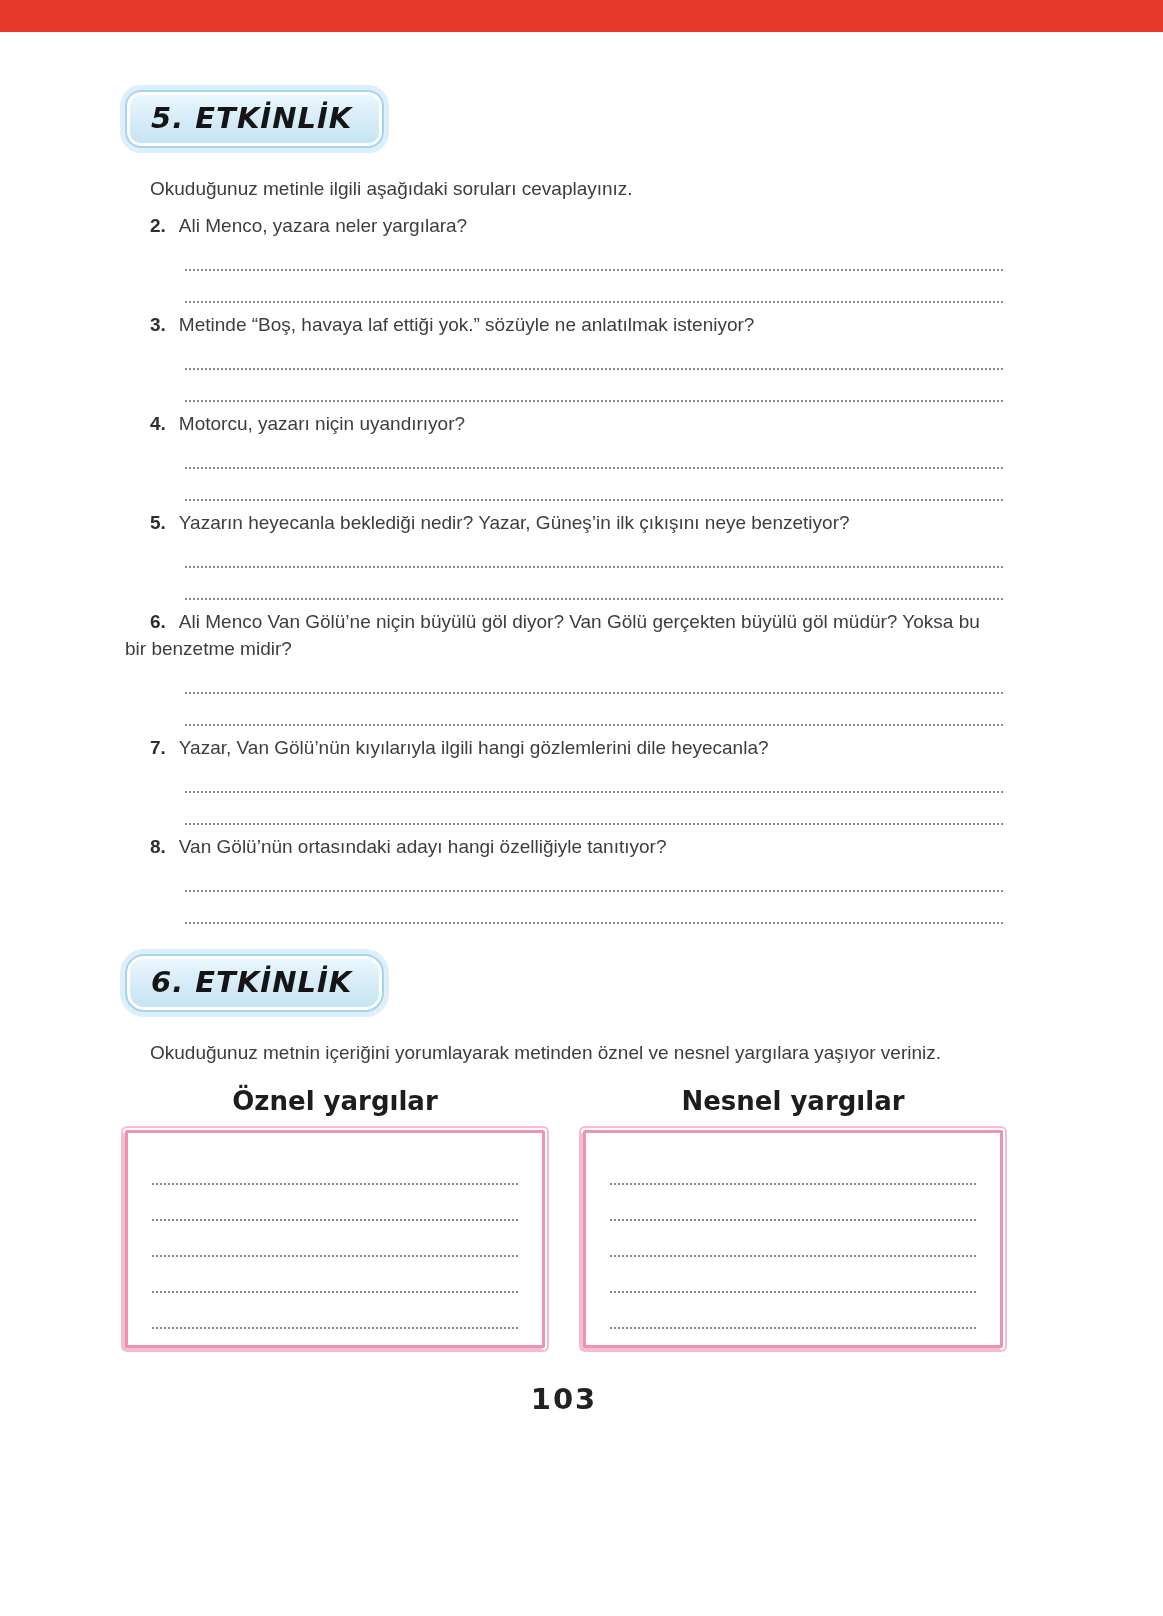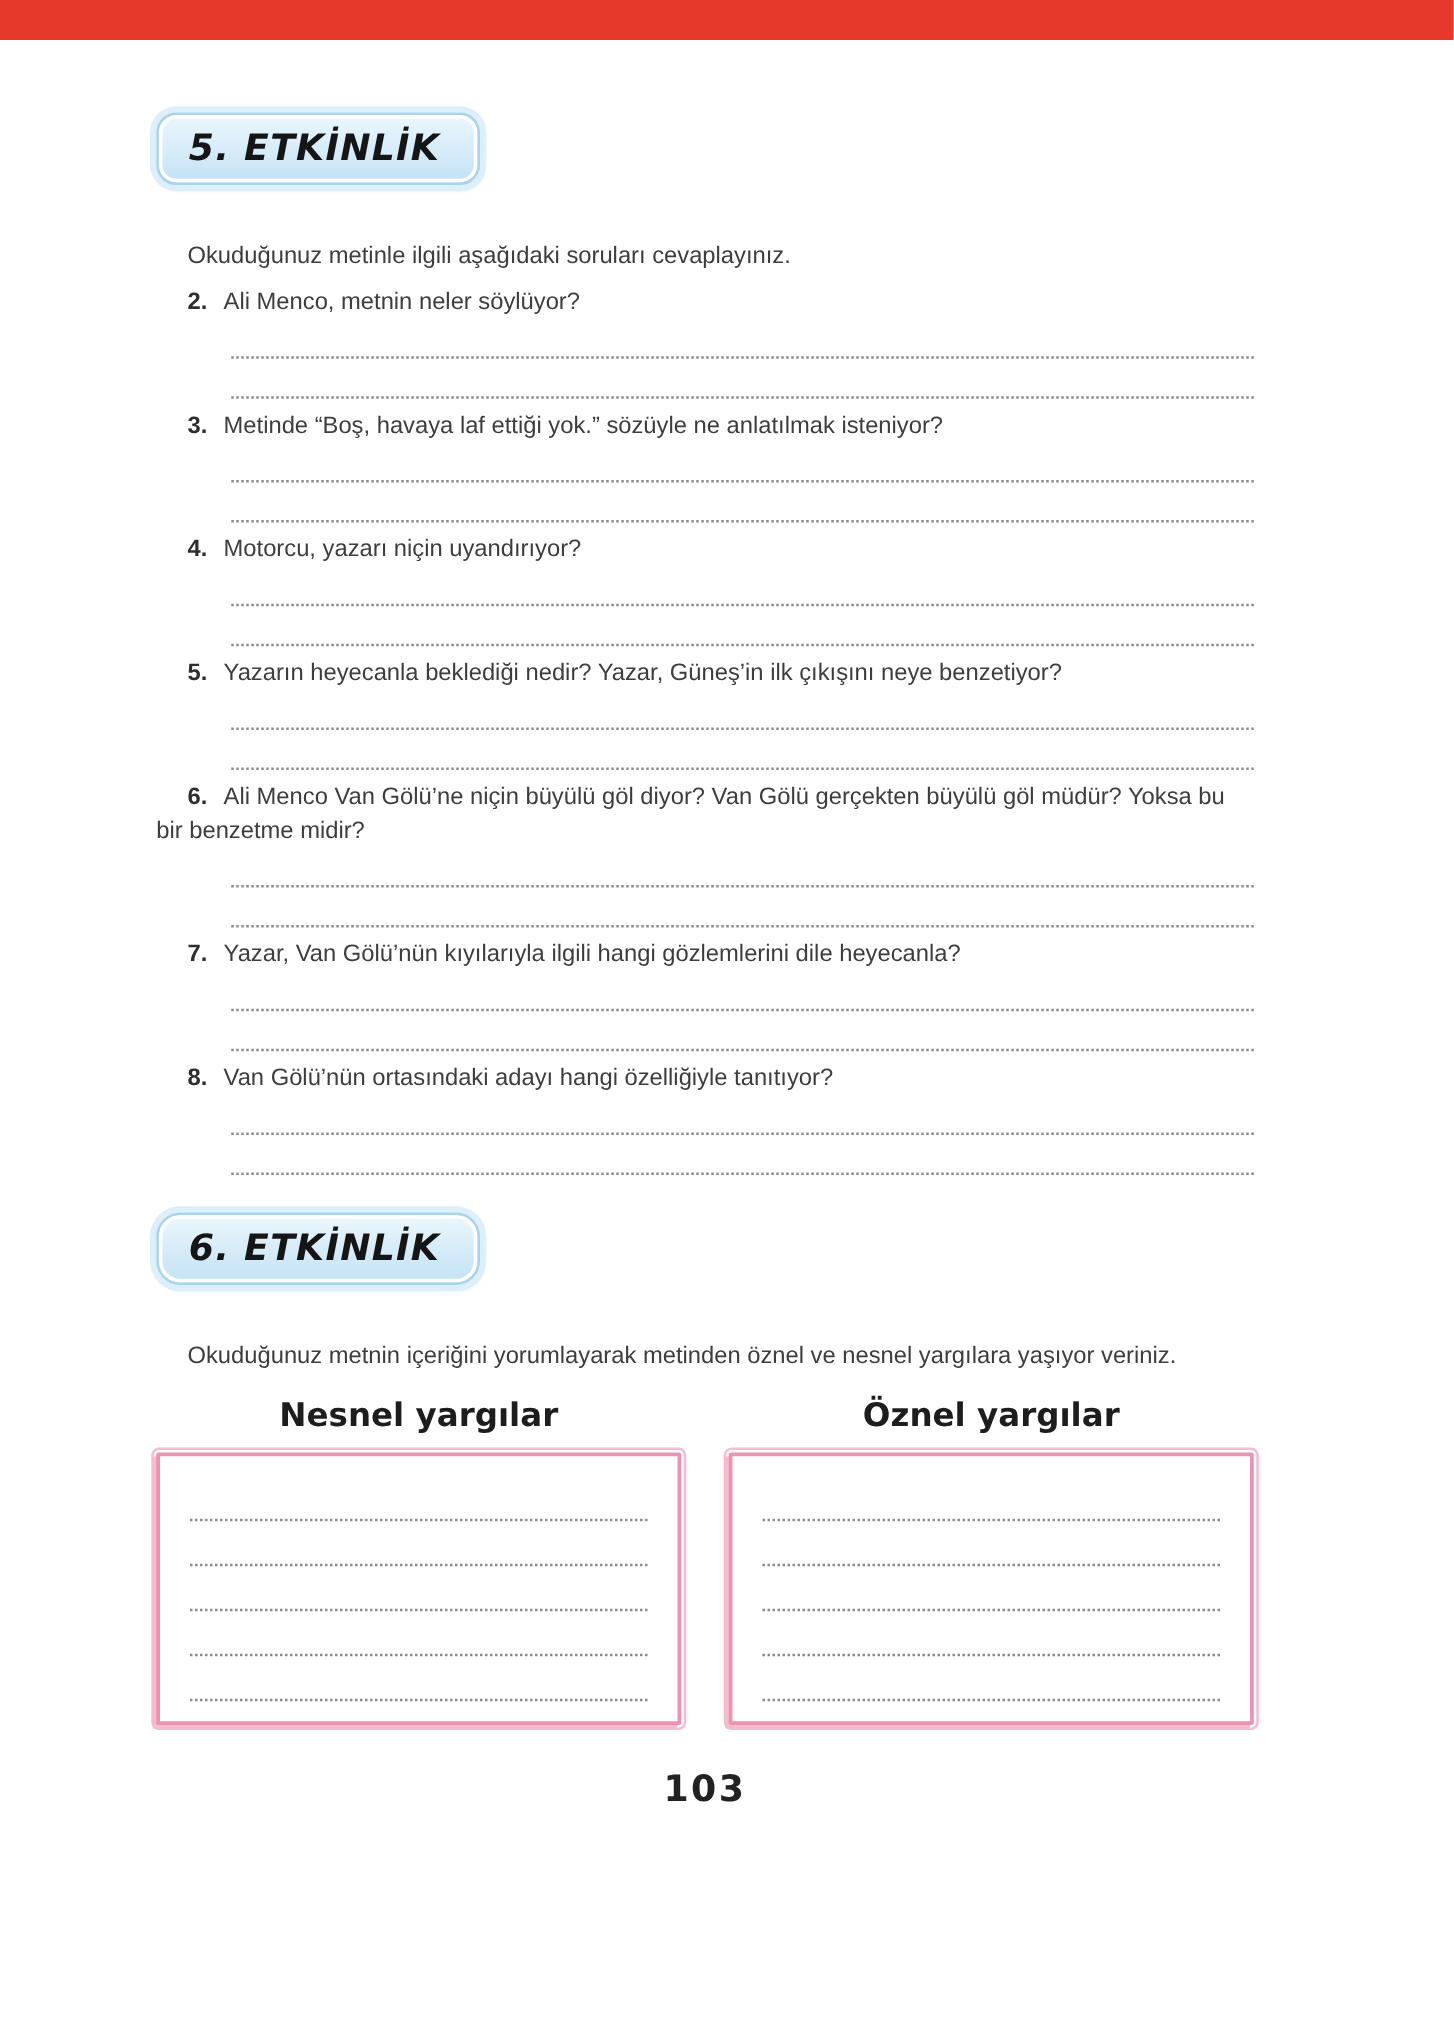--- a/index.html
+++ b/index.html
@@ -35,21 +35,21 @@
     font-style: italic;
     font-weight: bold;
     font-size: 29px;
     letter-spacing: 1px;
     color: #151515;
     font-family: "DejaVu Sans", sans-serif;
   }
   .badge-6 { margin-top: 30px; border-radius: 19px; }
 
   .instruction {
-    margin-top: 44px;
+    margin-top: 28px;
     padding-left: 25px;
     font-size: 19px;
     line-height: 26px;
     color: #3d3d3d;
   }
 
   .questions { margin-top: 10px; }
 
   .question {
     font-size: 19px;
@@ -114,21 +114,21 @@
 <div class="content">
 
   <div class="badge">5. ETKİNLİK</div>
 
   <p class="instruction">Okuduğunuz metinle ilgili aşağıdaki soruları cevaplayınız.</p>
 
   <div class="questions">
 
 
     <div>
-      <p class="question"><span class="q-num">2.</span><span>Ali Menco, metnin neler söylüyor?</span></p>
+      <p class="question"><span class="q-num">2.</span><span>Ali Menco, yazara neler yargılara?</span></p>
       <div class="answers">
         <div class="answer-line"></div>
         <div class="answer-line"></div>
       </div>
     </div>
 
     <div>
       <p class="question"><span class="q-num">3.</span><span>Metinde “Boş, havaya laf ettiği yok.” sözüyle ne anlatılmak isteniyor?</span></p>
       <div class="answers">
         <div class="answer-line"></div>
@@ -176,40 +176,40 @@
       </div>
     </div>
 
   </div>
 
   <div class="badge badge-6">6. ETKİNLİK</div>
 
   <p class="instruction">Okuduğunuz metnin içeriğini yorumlayarak metinden öznel ve nesnel yargılara yaşıyor veriniz.</p>
 
   <div class="columns">
+
+    <div class="col">
+      <div class="col-title">Öznel yargılar</div>
+      <div class="pink-box">
+        <div class="box-line"></div>
+        <div class="box-line"></div>
+        <div class="box-line"></div>
+        <div class="box-line"></div>
+        <div class="box-line"></div>
+      </div>
+    </div>
 
     <div class="col">
       <div class="col-title">Nesnel yargılar</div>
       <div class="pink-box">
         <div class="box-line"></div>
         <div class="box-line"></div>
         <div class="box-line"></div>
         <div class="box-line"></div>
         <div class="box-line"></div>
       </div>
     </div>
 
-    <div class="col">
-      <div class="col-title">Öznel yargılar</div>
-      <div class="pink-box">
-        <div class="box-line"></div>
-        <div class="box-line"></div>
-        <div class="box-line"></div>
-        <div class="box-line"></div>
-        <div class="box-line"></div>
-      </div>
-    </div>
-
   </div>
 
   <div class="page-number">103</div>
 
 </div>
 
 </body></html>

